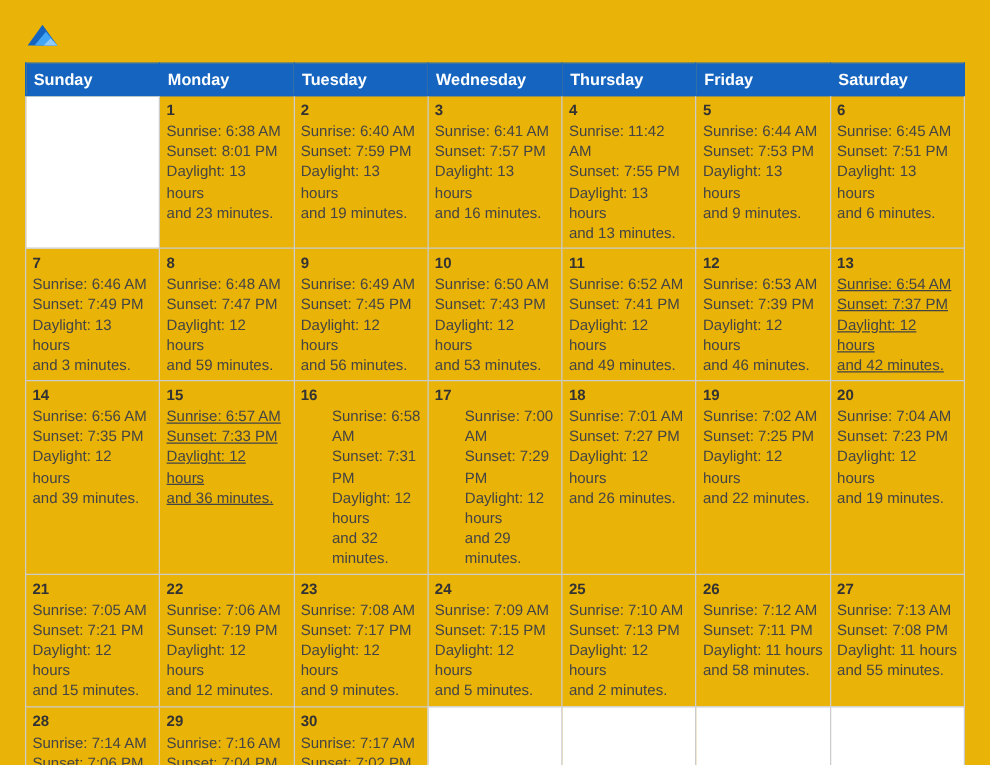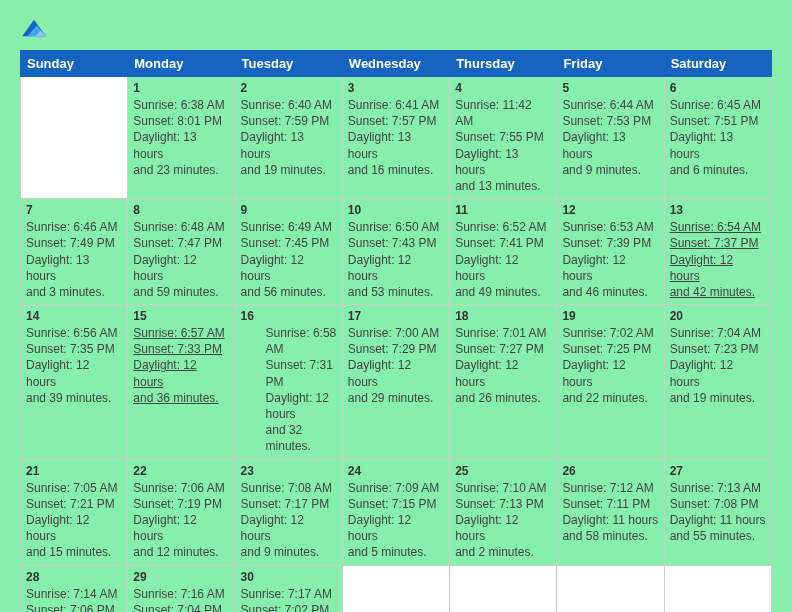--- a/index.html
+++ b/index.html
@@ -7,21 +7,21 @@
       font-family: Arial, sans-serif;
       background: #fff;
       width: 792px;
       height: 612px;
       overflow: hidden;
     }
     .page {
       width: 792px;
       height: 612px;
       padding: 18px 20px 10px 20px;
-      background: #86efac;
+      background: #eab308;
     }
     .header {
       display: flex;
       justify-content: space-between;
       align-items: flex-start;
       margin-bottom: 10px;
     }
     .logo {
       display: flex;
       align-items: center;
@@ -239,21 +239,21 @@
           </td>
           <td>
             <span class="day-num">16</span>
             <div class="day-info" style="white-space: pre-line; margin-left: 25px;">Sunrise: 6:58 AM
 Sunset: 7:31 PM
 Daylight: 12 hours
 and 32 minutes.</div>
           </td>
           <td>
             <span class="day-num">17</span>
-            <div class="day-info" style="white-space: pre-line;">Sunrise: 7:00 AM
+            <div class="day-info" style="white-space: pre-line; margin-left: 24px;">Sunrise: 7:00 AM
 Sunset: 7:29 PM
 Daylight: 12 hours
 and 29 minutes.</div>
           </td>
           <td>
             <span class="day-num">18</span>
             <div class="day-info" style="white-space: pre-line;">Sunrise: 7:01 AM
 Sunset: 7:27 PM
 Daylight: 12 hours
 and 26 minutes.</div>

